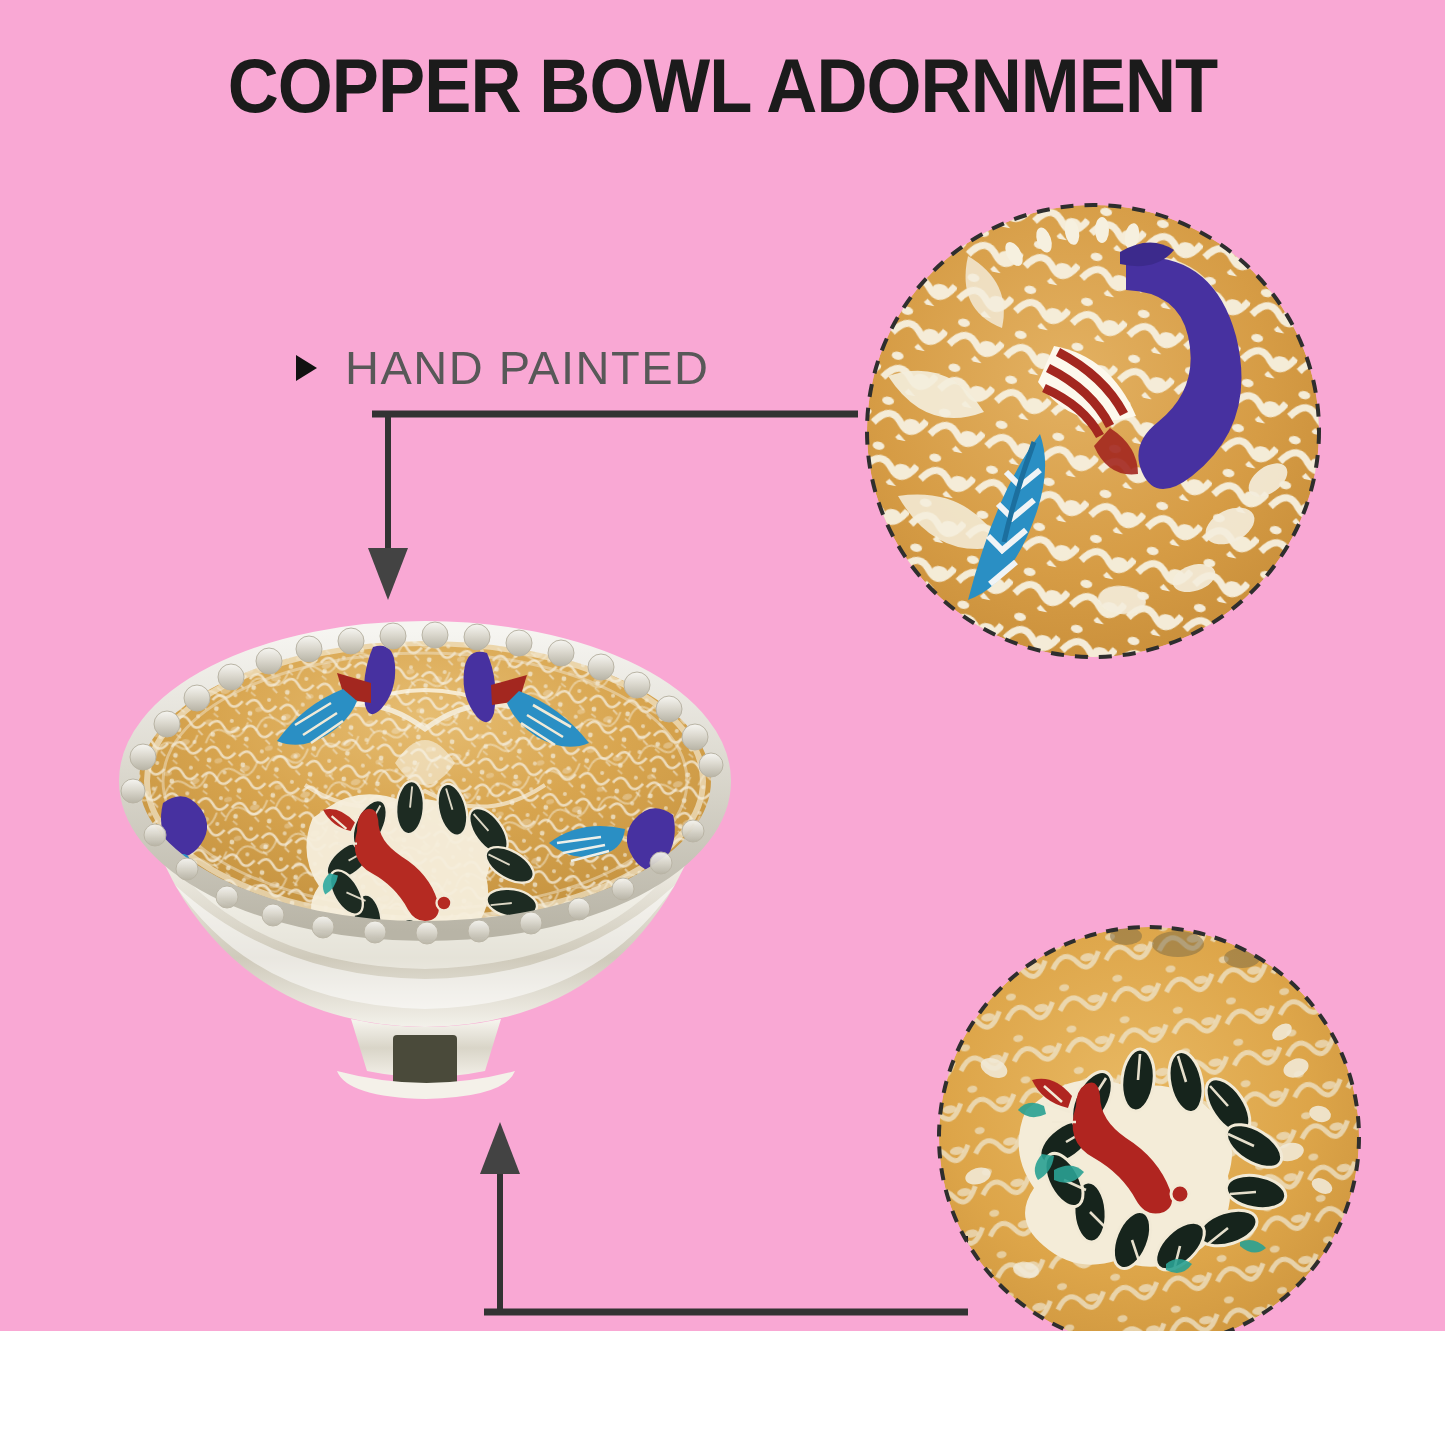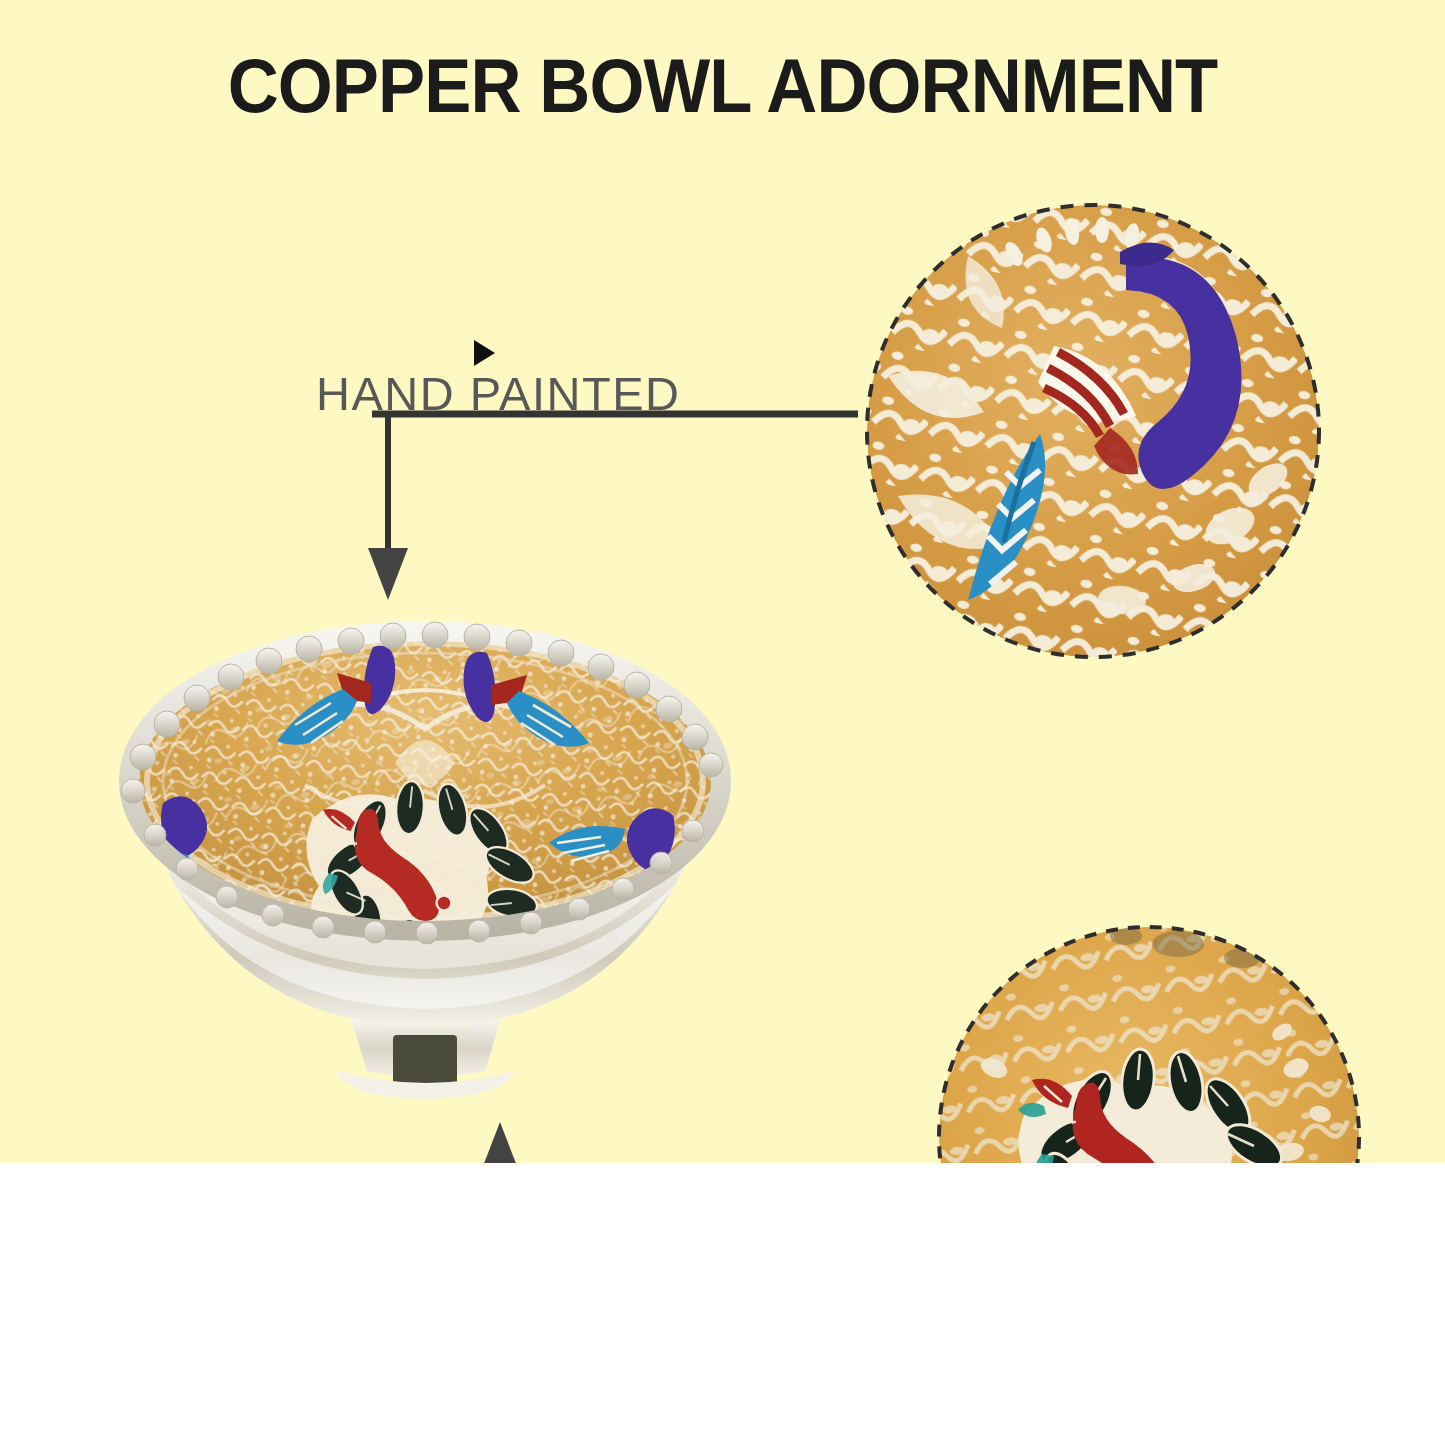--- a/index.html
+++ b/index.html
@@ -6,22 +6,22 @@
     margin: 0;
     padding: 0;
     background: #ffffff;
   }
   body {
     font-family: "Liberation Sans", sans-serif;
   }
   #page {
     position: relative;
     width: 1445px;
-    height: 1163px;
-    background: #fef9c3;
+    height: 1331px;
+    background: #f9a8d4;
     overflow: hidden;
   }
 
   
   .title {
     position: absolute;
     left: 0;
     top: 48px;
     width: 1445px;
     text-align: center;
@@ -52,21 +52,21 @@
     margin-right: 28px;
     flex: 0 0 auto;
   }
   .callout-text {
     font-family: "Liberation Sans", sans-serif;
     font-weight: 300;
     font-size: 47px;
     color: #585858;
     letter-spacing: 0.5px;
   }
-  #callout-hand-painted { left: 316px; top: 340px; flex-direction: column; }
+  #callout-hand-painted { left: 296px; top: 340px; }
   #callout-hand-painted .callout-text { letter-spacing: 1.5px; }
   #callout-made-of-copper { left: 430px; top: 1320px; }
 
   
   #leaders {
     position: absolute;
     left: 0;
     top: 0;
     width: 1445px;
     height: 1445px;

